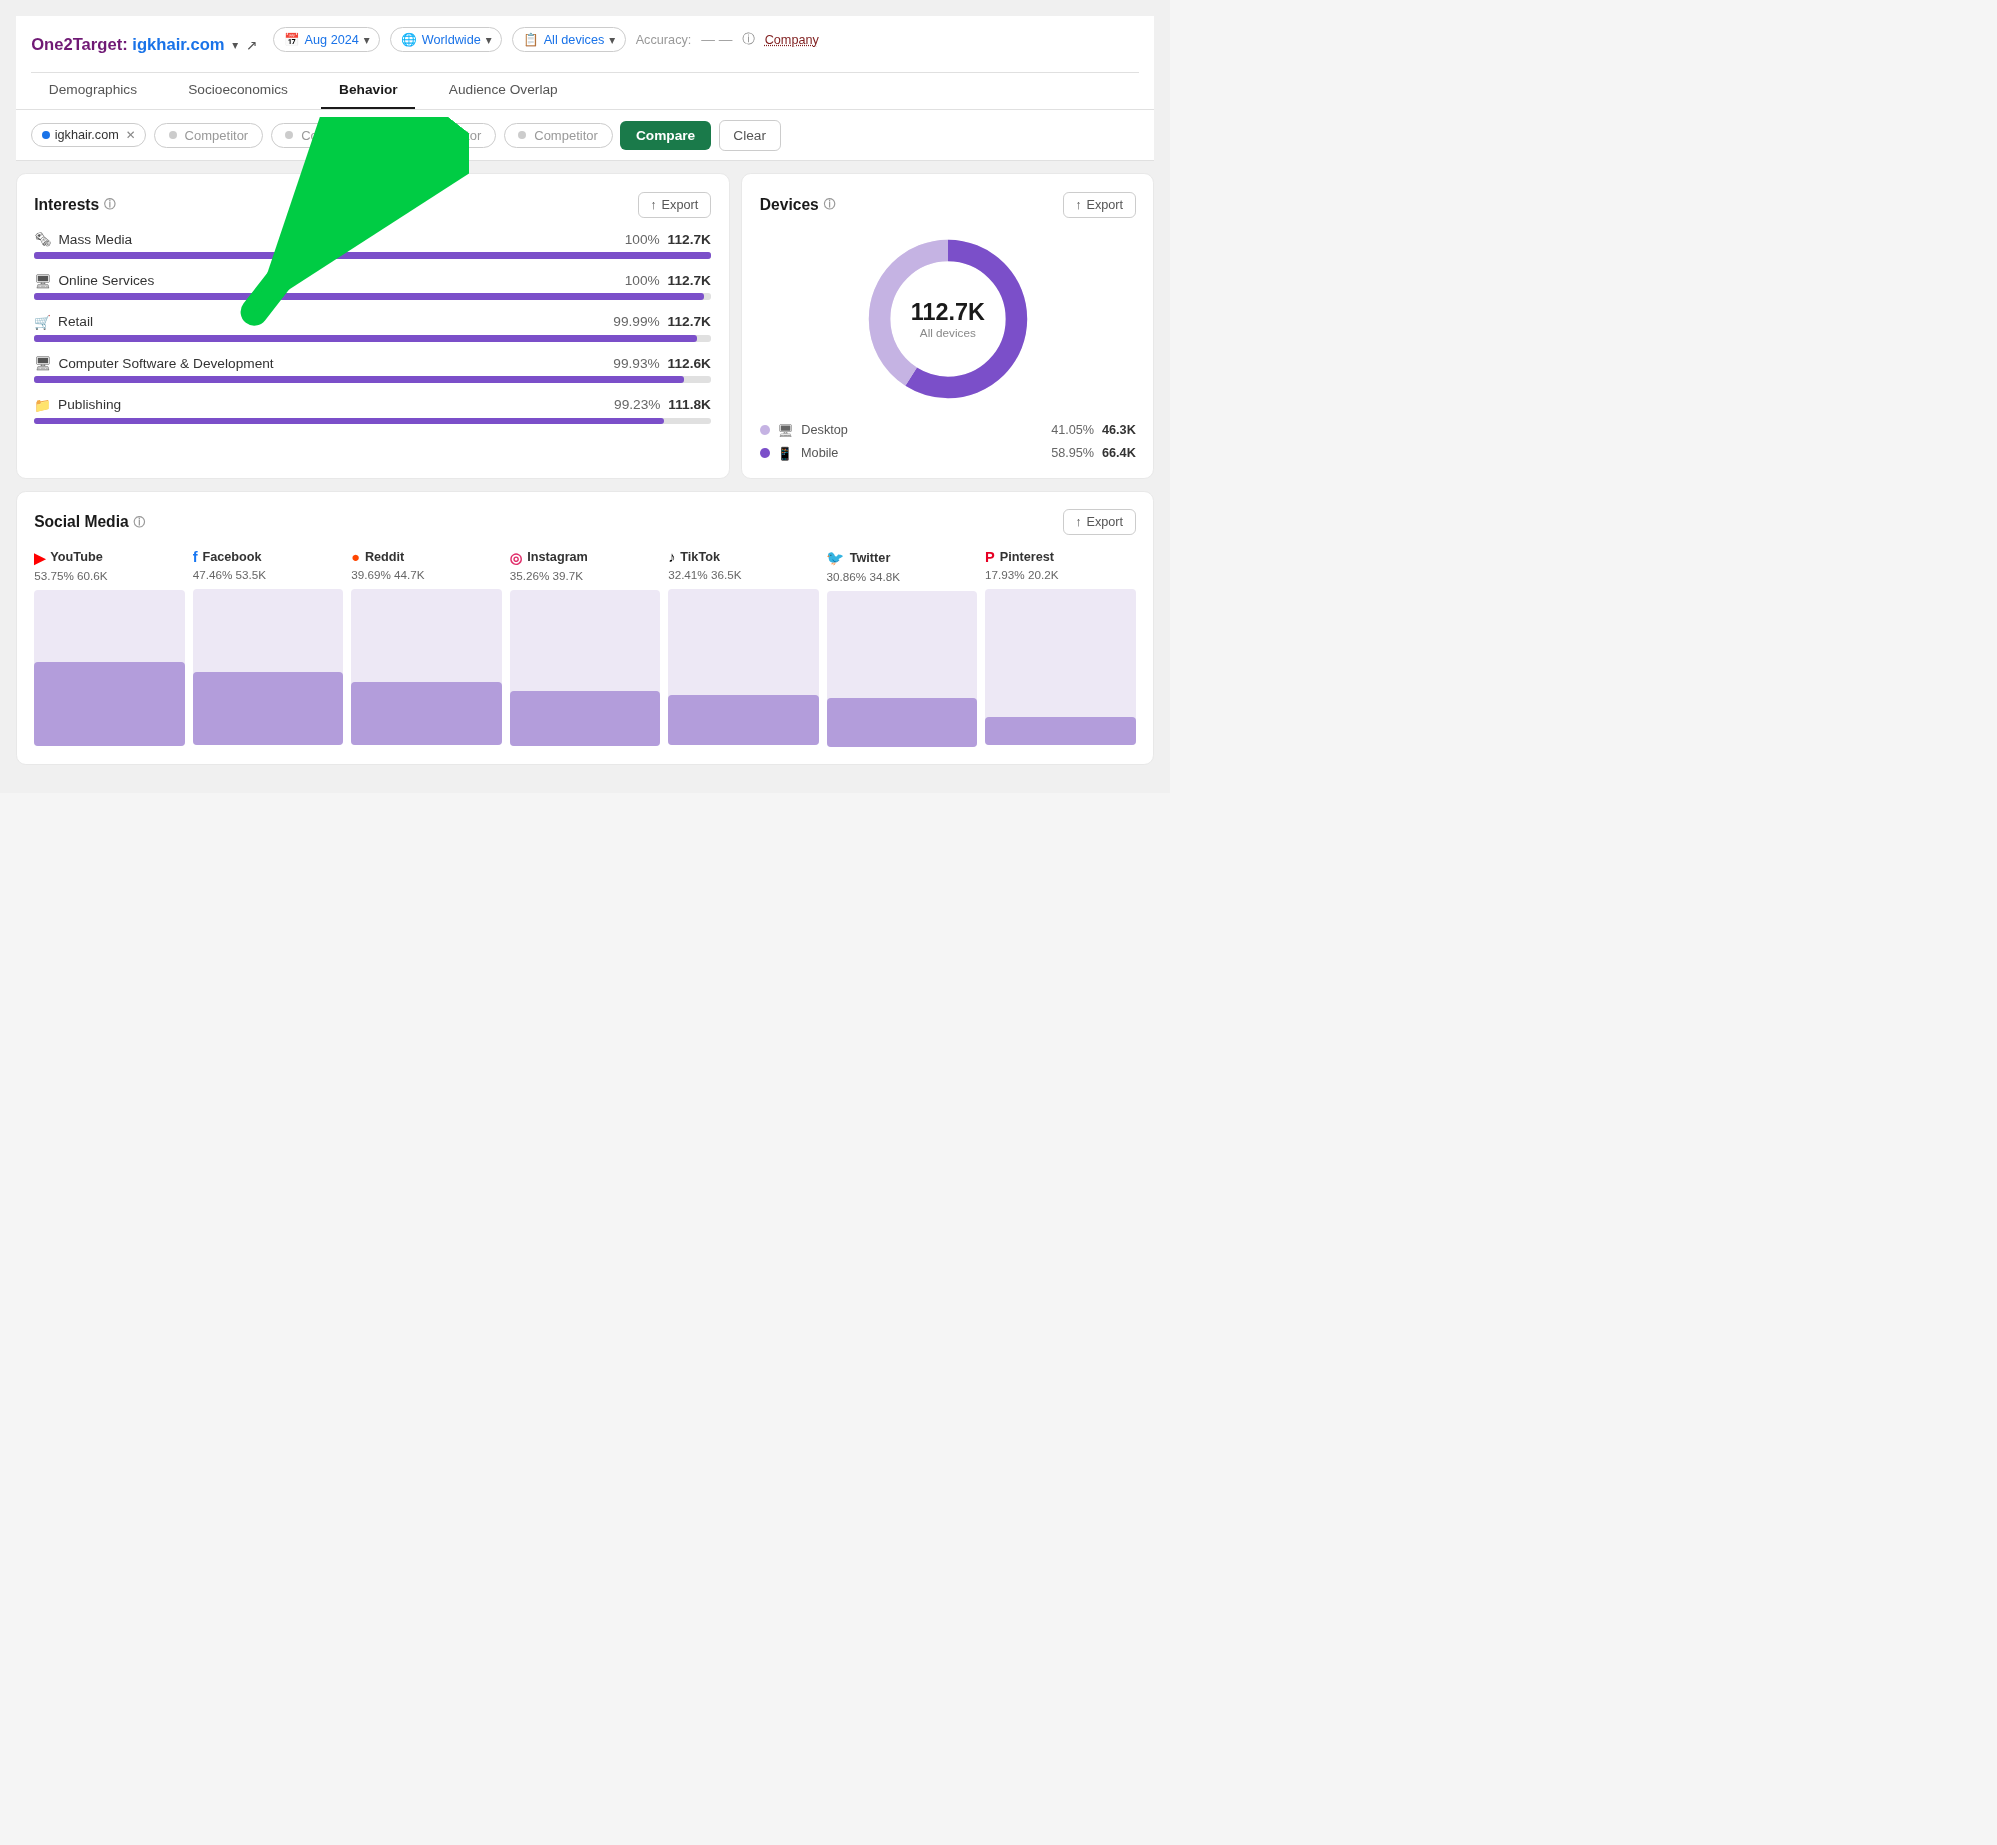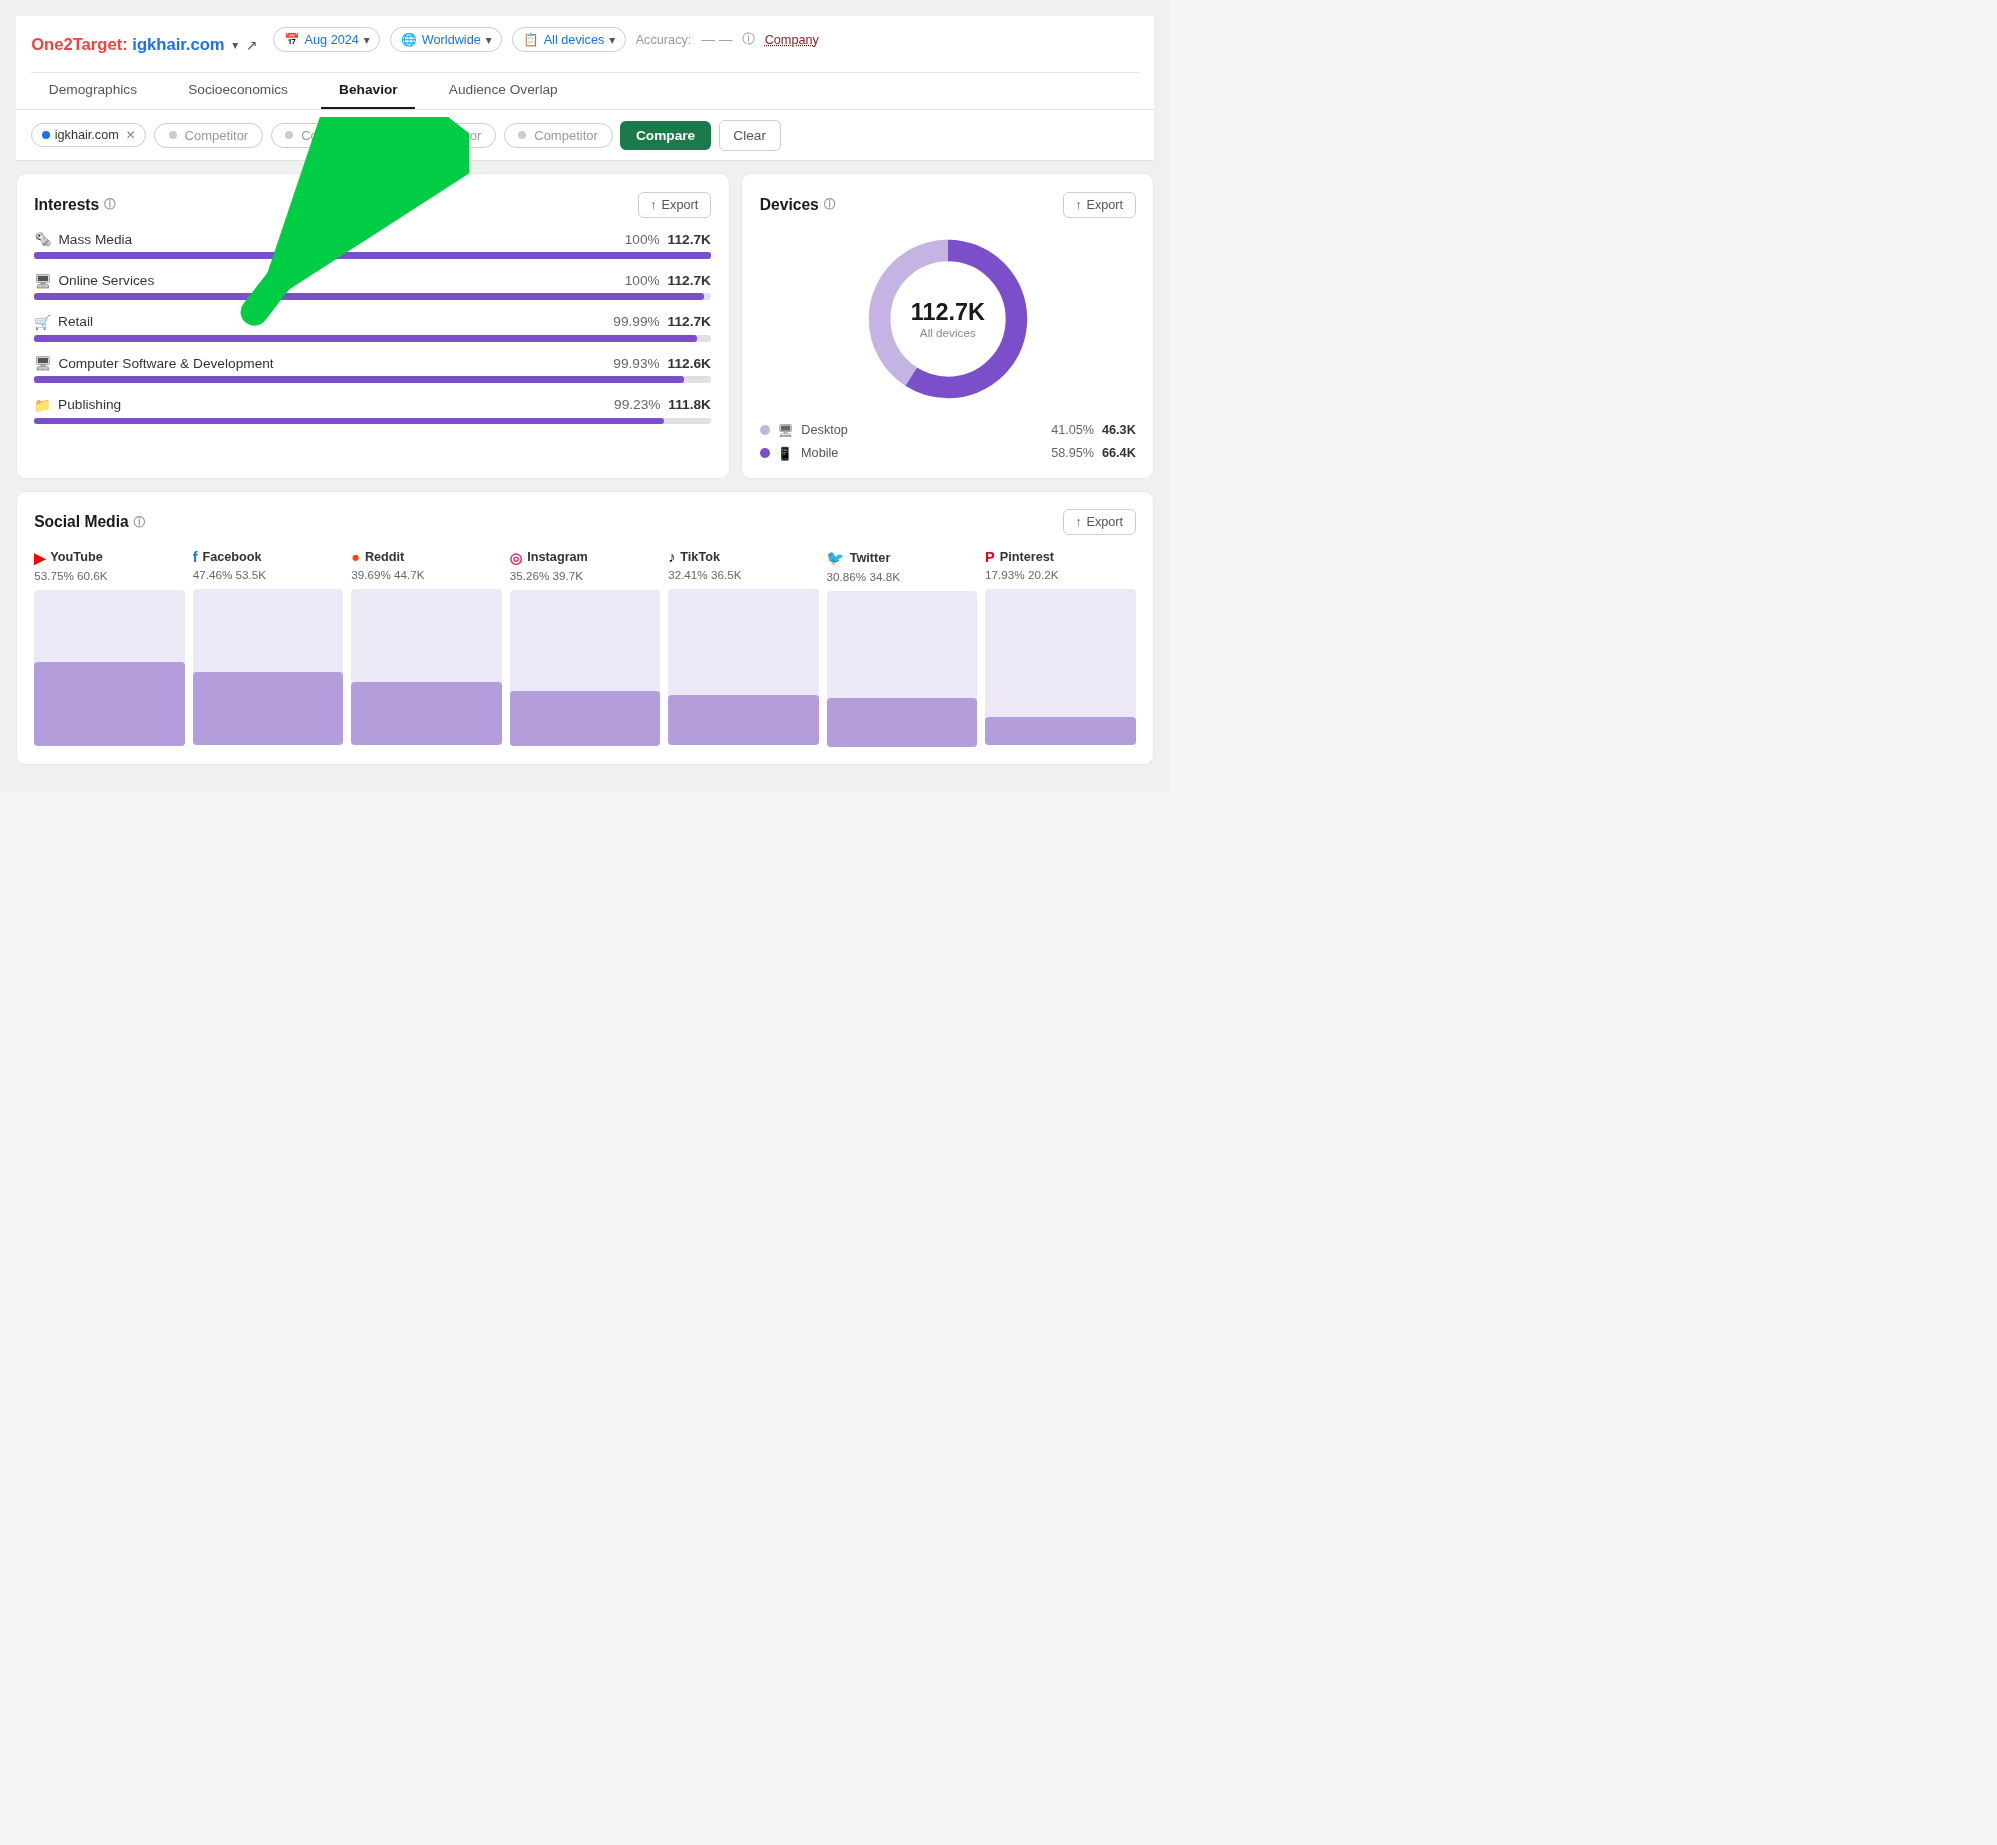--- a/index.html
+++ b/index.html
@@ -4,21 +4,21 @@
   <style>
     * { box-sizing: border-box; margin: 0; padding: 0; }
     body { font-family: -apple-system, BlinkMacSystemFont, 'Segoe UI', sans-serif; background: #f5f5f5; font-size: 13.7px; color: #333; }
 
     .page { background: #f0f0f0; padding: 15.6px; max-width: 1170px; }
 
     
     .header { background: #fff; padding: 11.7px 15.6px 0; border-bottom: 1px solid #e0e0e0; }
     .header-top { display: flex; align-items: center; gap: 7.8px; padding-bottom: 9.8px; }
     .app-title { font-size: 16.6px; font-weight: 700; color: #1a1a1a; }
-    .app-title span { color: #ef4444; }
+    .app-title span { color: #701a75; }
     .dropdown-arrow { color: #555; font-size: 11.7px; }
     .external-link { color: #555; font-size: 13.7px; cursor: pointer; }
     .header-filters { display: flex; align-items: center; gap: 9.8px; padding-bottom: 9.8px; flex-wrap: wrap; }
     .filter-pill { display: flex; align-items: center; gap: 4.9px; border: 1px solid #ccc; border-radius: 19.5px; padding: 3.9px 9.8px; font-size: 12.7px; cursor: pointer; background: #fff; color: #1a73e8; }
     .accuracy-label { color: #999; font-size: 12.7px; }
     .accuracy-dashes { color: #999; }
     .company-label { color: #7f1d1d; font-size: 12.7px; text-decoration: underline dotted; cursor: pointer; }
 
     
     .nav-tabs { display: flex; gap: 16px; border-top: 1px solid #e0e0e0; }

